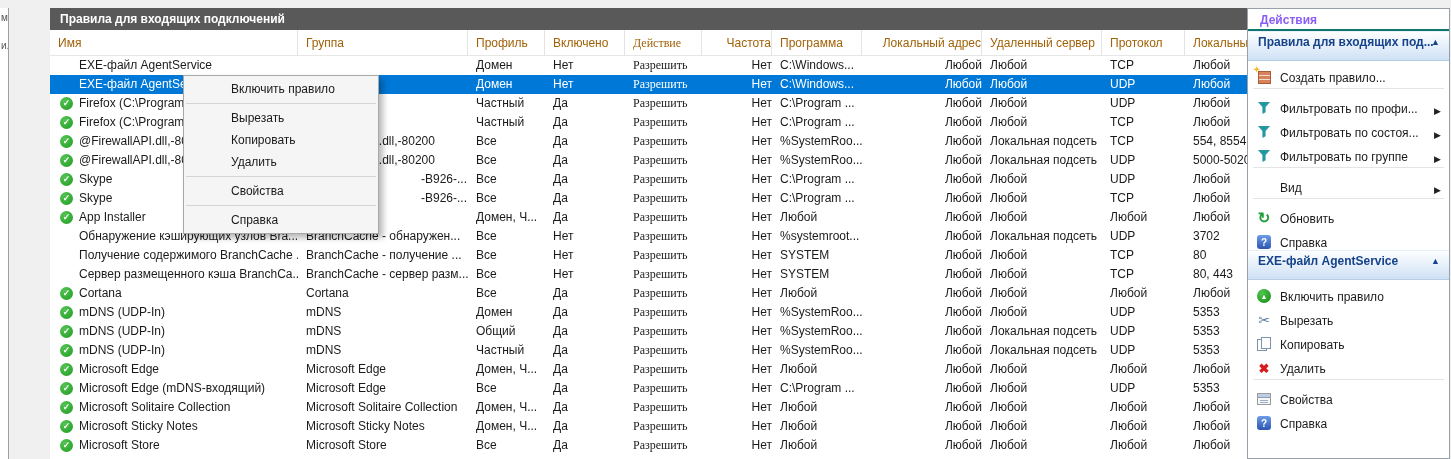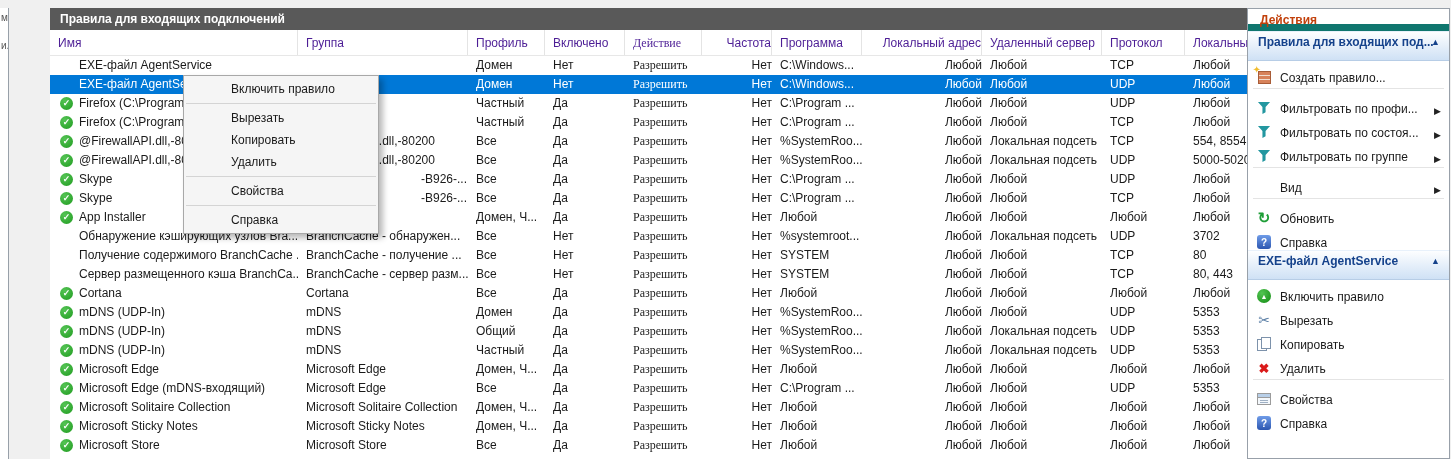--- a/index.html
+++ b/index.html
@@ -9,21 +9,21 @@
   
   .left-sliver{position:absolute;left:0;top:8px;width:9px;height:451px;background:#fff;
     border-right:1px solid #98a0a9;overflow:hidden;}
   .left-sliver span{position:absolute;left:1px;color:#555;font-size:10px;}
 
   
   .main-panel{position:absolute;left:10px;top:8px;width:1236px;height:451px;background:#fff;
     border-right:1px solid #98a0a9;margin-left:40px;}
   .list-title{height:22px;line-height:22px;background:#595959;color:#fff;font-weight:bold;
     padding-left:10px;}
-  .header-row{display:flex;height:26px;line-height:26px;color:#4c1d95;background:#fff;
+  .header-row{display:flex;height:26px;line-height:26px;color:#a16207;background:#fff;
     border-bottom:1px solid #e7e7e7;}
   .hcell{padding-left:8px;overflow:hidden;white-space:nowrap;border-right:1px solid #e4e4e4;}
   .c-name{width:248px;} .c-group{width:170px;} .c-profile{width:77px;} .c-enabled{width:80px;}
   .c-action{width:77px;font-family:Liberation Serif, serif;} .c-override{width:70px;text-align:right;} .c-program{width:90px;} .c-local{width:120px;text-align:right;}
   .c-remote{width:120px;} .c-proto{width:83px;} .c-port{width:83px;}
 
   .rows{position:relative;}
   .row{display:flex;height:19px;line-height:19px;}
   .row.selected{background:#0078d7;color:#fff;}
   .cell{padding-left:8px;overflow:hidden;white-space:nowrap;}
@@ -43,22 +43,22 @@
 
   
   .ctx-menu{position:absolute;left:183px;top:75px;width:196px;background:#f5f5f5;
     border:1px solid #a8a8a8;box-shadow:4px 4px 6px rgba(0,0,0,0.28);padding:2px 0;z-index:50;}
   .ctx-item{height:22px;line-height:22px;padding-left:47px;color:#1a1a1a;white-space:nowrap;}
   .ctx-sep{height:1px;background:#d4d4d4;margin:3px 2px;}
 
   
   .actions-panel{position:absolute;left:1247px;top:8px;width:203px;height:451px;background:#fff;
     border:1px solid #98a0a9;overflow:hidden;}
-  .actions-title{height:22px;line-height:22px;font-weight:bold;color:#c2410c;padding-left:12px;
-    border-bottom:7px solid #0f766e;}
+  .actions-title{height:22px;line-height:22px;font-weight:bold;color:#8b5cf6;padding-left:12px;
+    border-bottom:2px solid #0f766e;}
   .sec-header{height:30px;line-height:21px;background:linear-gradient(#fdfeff,#cfe1f5);
     border-top:1px solid #e8f1fb;border-bottom:1px solid #b7cde6;color:#15428b;font-weight:bold;
     padding-left:10px;position:relative;}
   .sec-header .caret{position:absolute;right:9px;top:0;font-size:9px;color:#15428b;}
   .act-item{height:24px;display:flex;align-items:flex-end;padding-left:8px;position:relative;}
   .act-label{margin-left:8px;white-space:nowrap;overflow:hidden;}
   .act-sep{height:1px;background:#e4e4e4;margin:3px 5px;}
   .sub-arrow{position:absolute;right:8px;font-size:9px;color:#222;}
   .islot{width:16px;height:16px;flex:0 0 16px;display:flex;align-items:center;
     justify-content:center;position:relative;}

